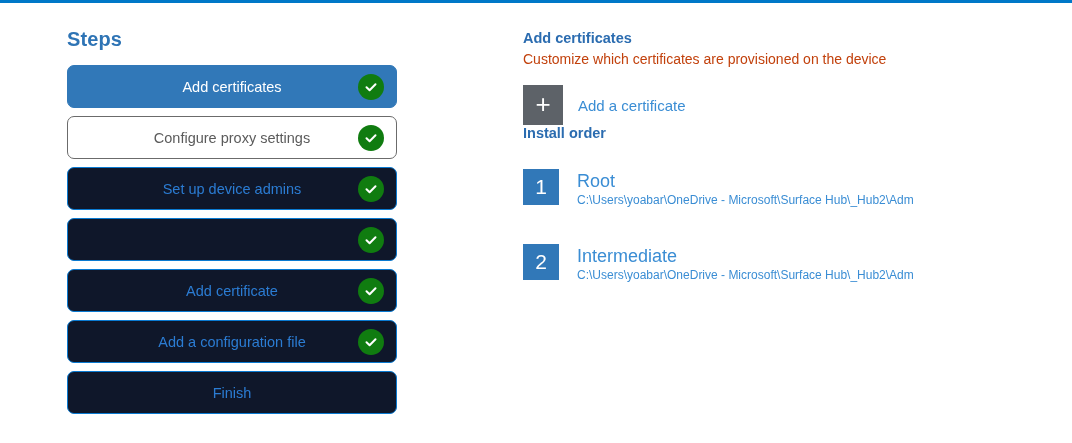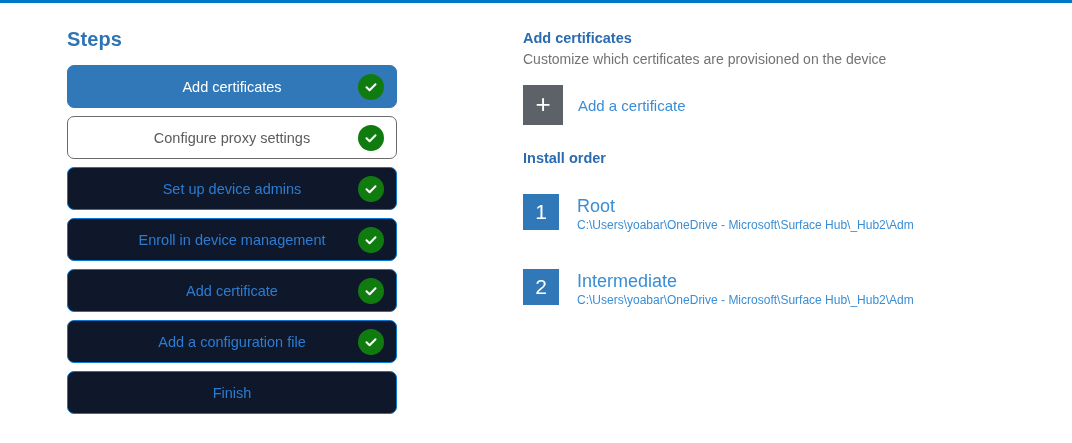--- a/index.html
+++ b/index.html
@@ -97,21 +97,21 @@
     width: 520px;
   }
   .sec-head {
     font-size: 14.5px;
     font-weight: bold;
     color: #2b6cb0;
     margin: 0 0 5px 0;
   }
   .sec-sub {
     font-size: 14px;
-    color: #737373;
+    color: #c2410c;
     margin: 0;
     font-weight: normal;
   }
 
   .add-cert-row {
     display: flex;
     align-items: center;
     margin-top: 18px;
     gap: 15px;
   }
@@ -132,21 +132,21 @@
     font-weight: 300;
     margin-top: -2px;
   }
   .add-cert-link {
     font-size: 15px;
     color: #3a8dd4;
     cursor: pointer;
     text-align: right;
   }
 
-  .install-block { margin-top: 25px; }
+  .install-block { }
 
   .order-list { margin-top: 28px; }
   .order-item {
     display: flex;
     align-items: flex-start;
     gap: 18px;
     margin-bottom: 36px;
     cursor: grab;
   }
   .order-num {
@@ -209,21 +209,20 @@
     <div class="step blue">
       <span class="step-label">Set up device admins</span>
       <span class="check">
         <svg width="14" height="14" viewBox="0 0 14 14">
             <path d="M2.5 7.3 L5.6 10.3 L11.5 4.2" stroke="#ffffff" stroke-width="2" fill="none" stroke-linecap="round" stroke-linejoin="round"></path>
           </svg>
       </span>
     </div>
 
     <div class="step blue">
-      <span class="step-label">Enroll in device management</span>
       <span class="check">
         <svg width="14" height="14" viewBox="0 0 14 14">
             <path d="M2.5 7.3 L5.6 10.3 L11.5 4.2" stroke="#ffffff" stroke-width="2" fill="none" stroke-linecap="round" stroke-linejoin="round"></path>
           </svg>
       </span>
     </div>
 
     <div class="step blue">
       <span class="step-label">Add certificate</span>
       <span class="check">

